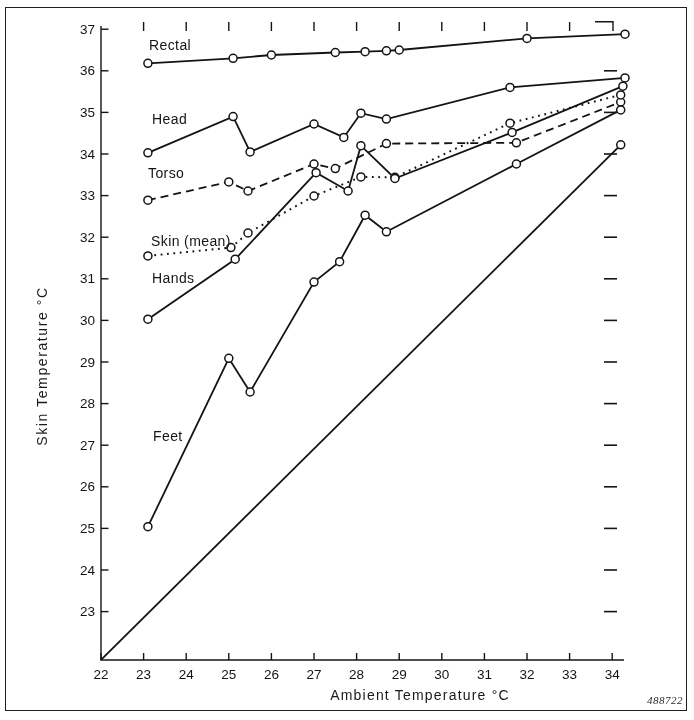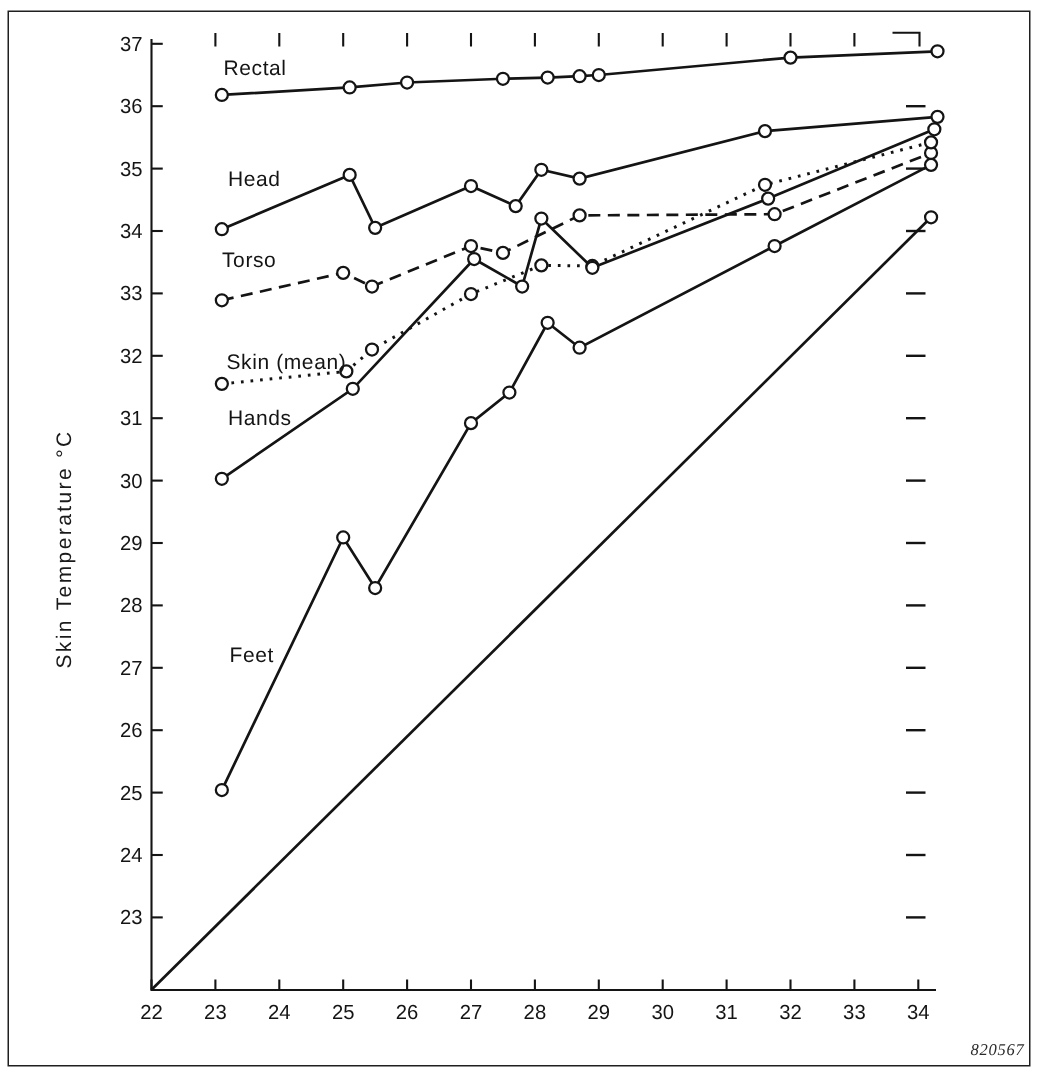--- a/index.html
+++ b/index.html
@@ -164,14 +164,15 @@
       <circle cx="516.4" cy="164.0" r="4" fill="#ffffff" stroke="#141414" stroke-width="1.5"></circle>
       <circle cx="620.7" cy="109.9" r="4" fill="#ffffff" stroke="#141414" stroke-width="1.5"></circle>
       <text x="149" y="50" font-size="14" fill="#141414" letter-spacing="0.4">Rectal</text>
       <text x="152" y="124" font-size="14" fill="#141414" letter-spacing="0.4">Head</text>
       <text x="148" y="178" font-size="14" fill="#141414" letter-spacing="0.4">Torso</text>
       <text x="151" y="246" font-size="14" fill="#141414" letter-spacing="0.4">Skin (mean)</text>
       <text x="152" y="283" font-size="14" fill="#141414" letter-spacing="0.4">Hands</text>
       <text x="153" y="441" font-size="14" fill="#141414" letter-spacing="0.4">Feet</text>
     </svg>
   <div class="axis-title-y">Skin Temperature °C</div>
-  <div class="fig-code">820567</div>
+  <div class="axis-title-x">Ambient Temperature °C</div>
+  <div class="fig-code">488722</div>
 </div>
 
 </body></html>

